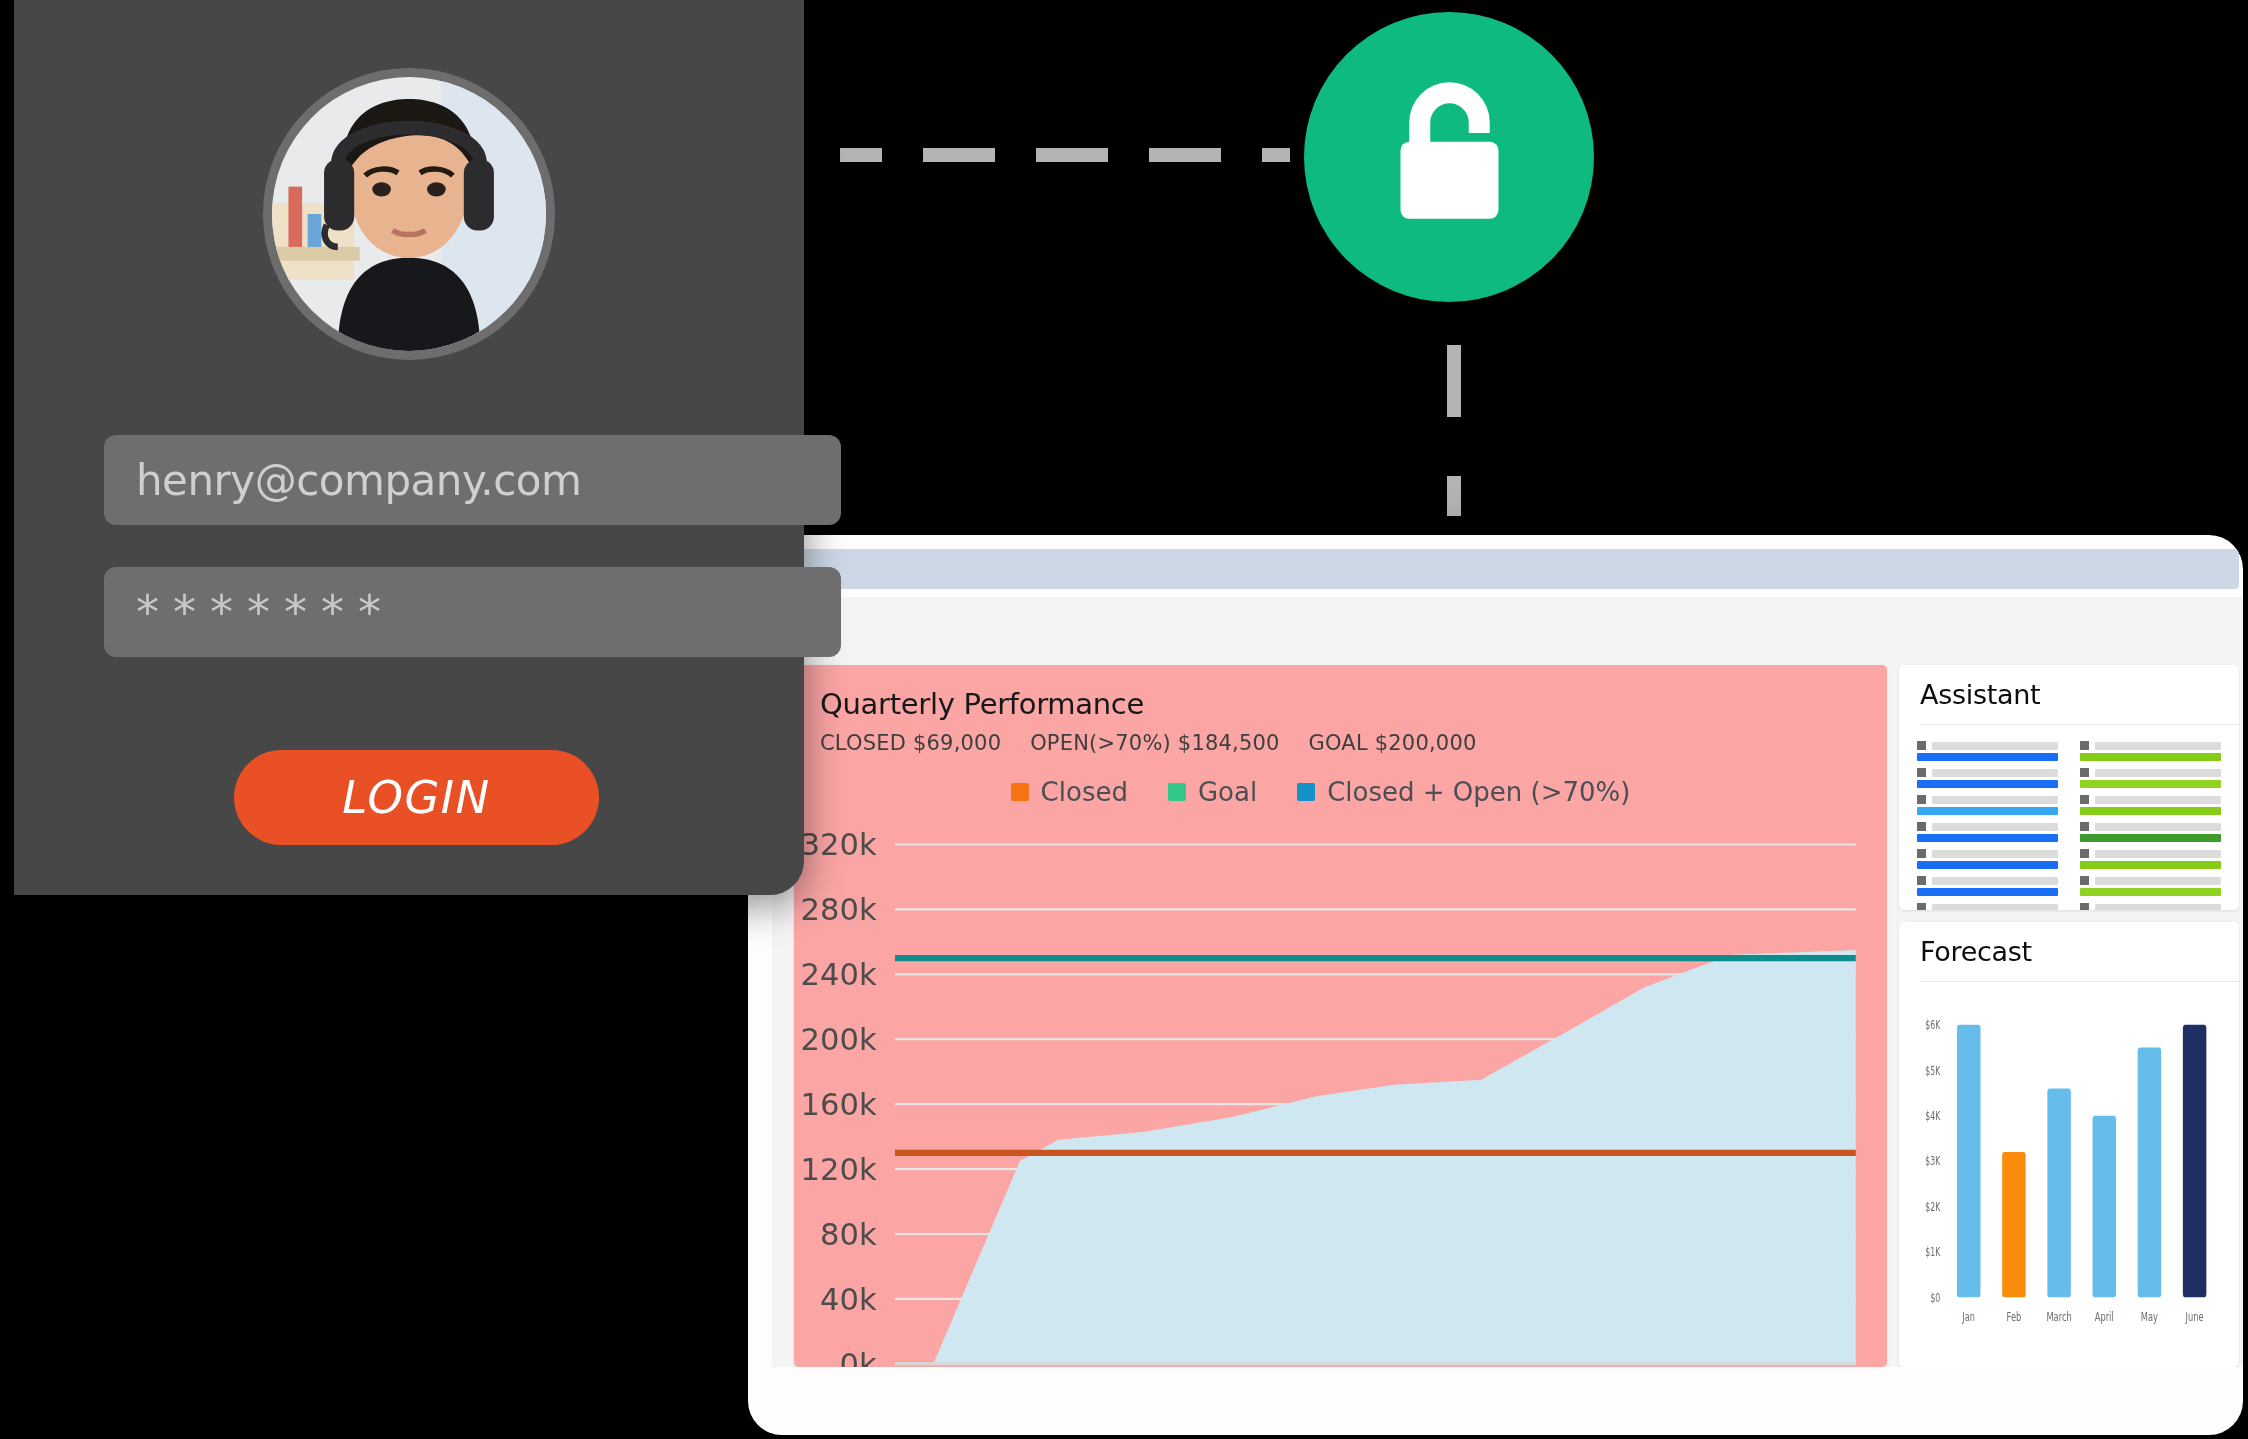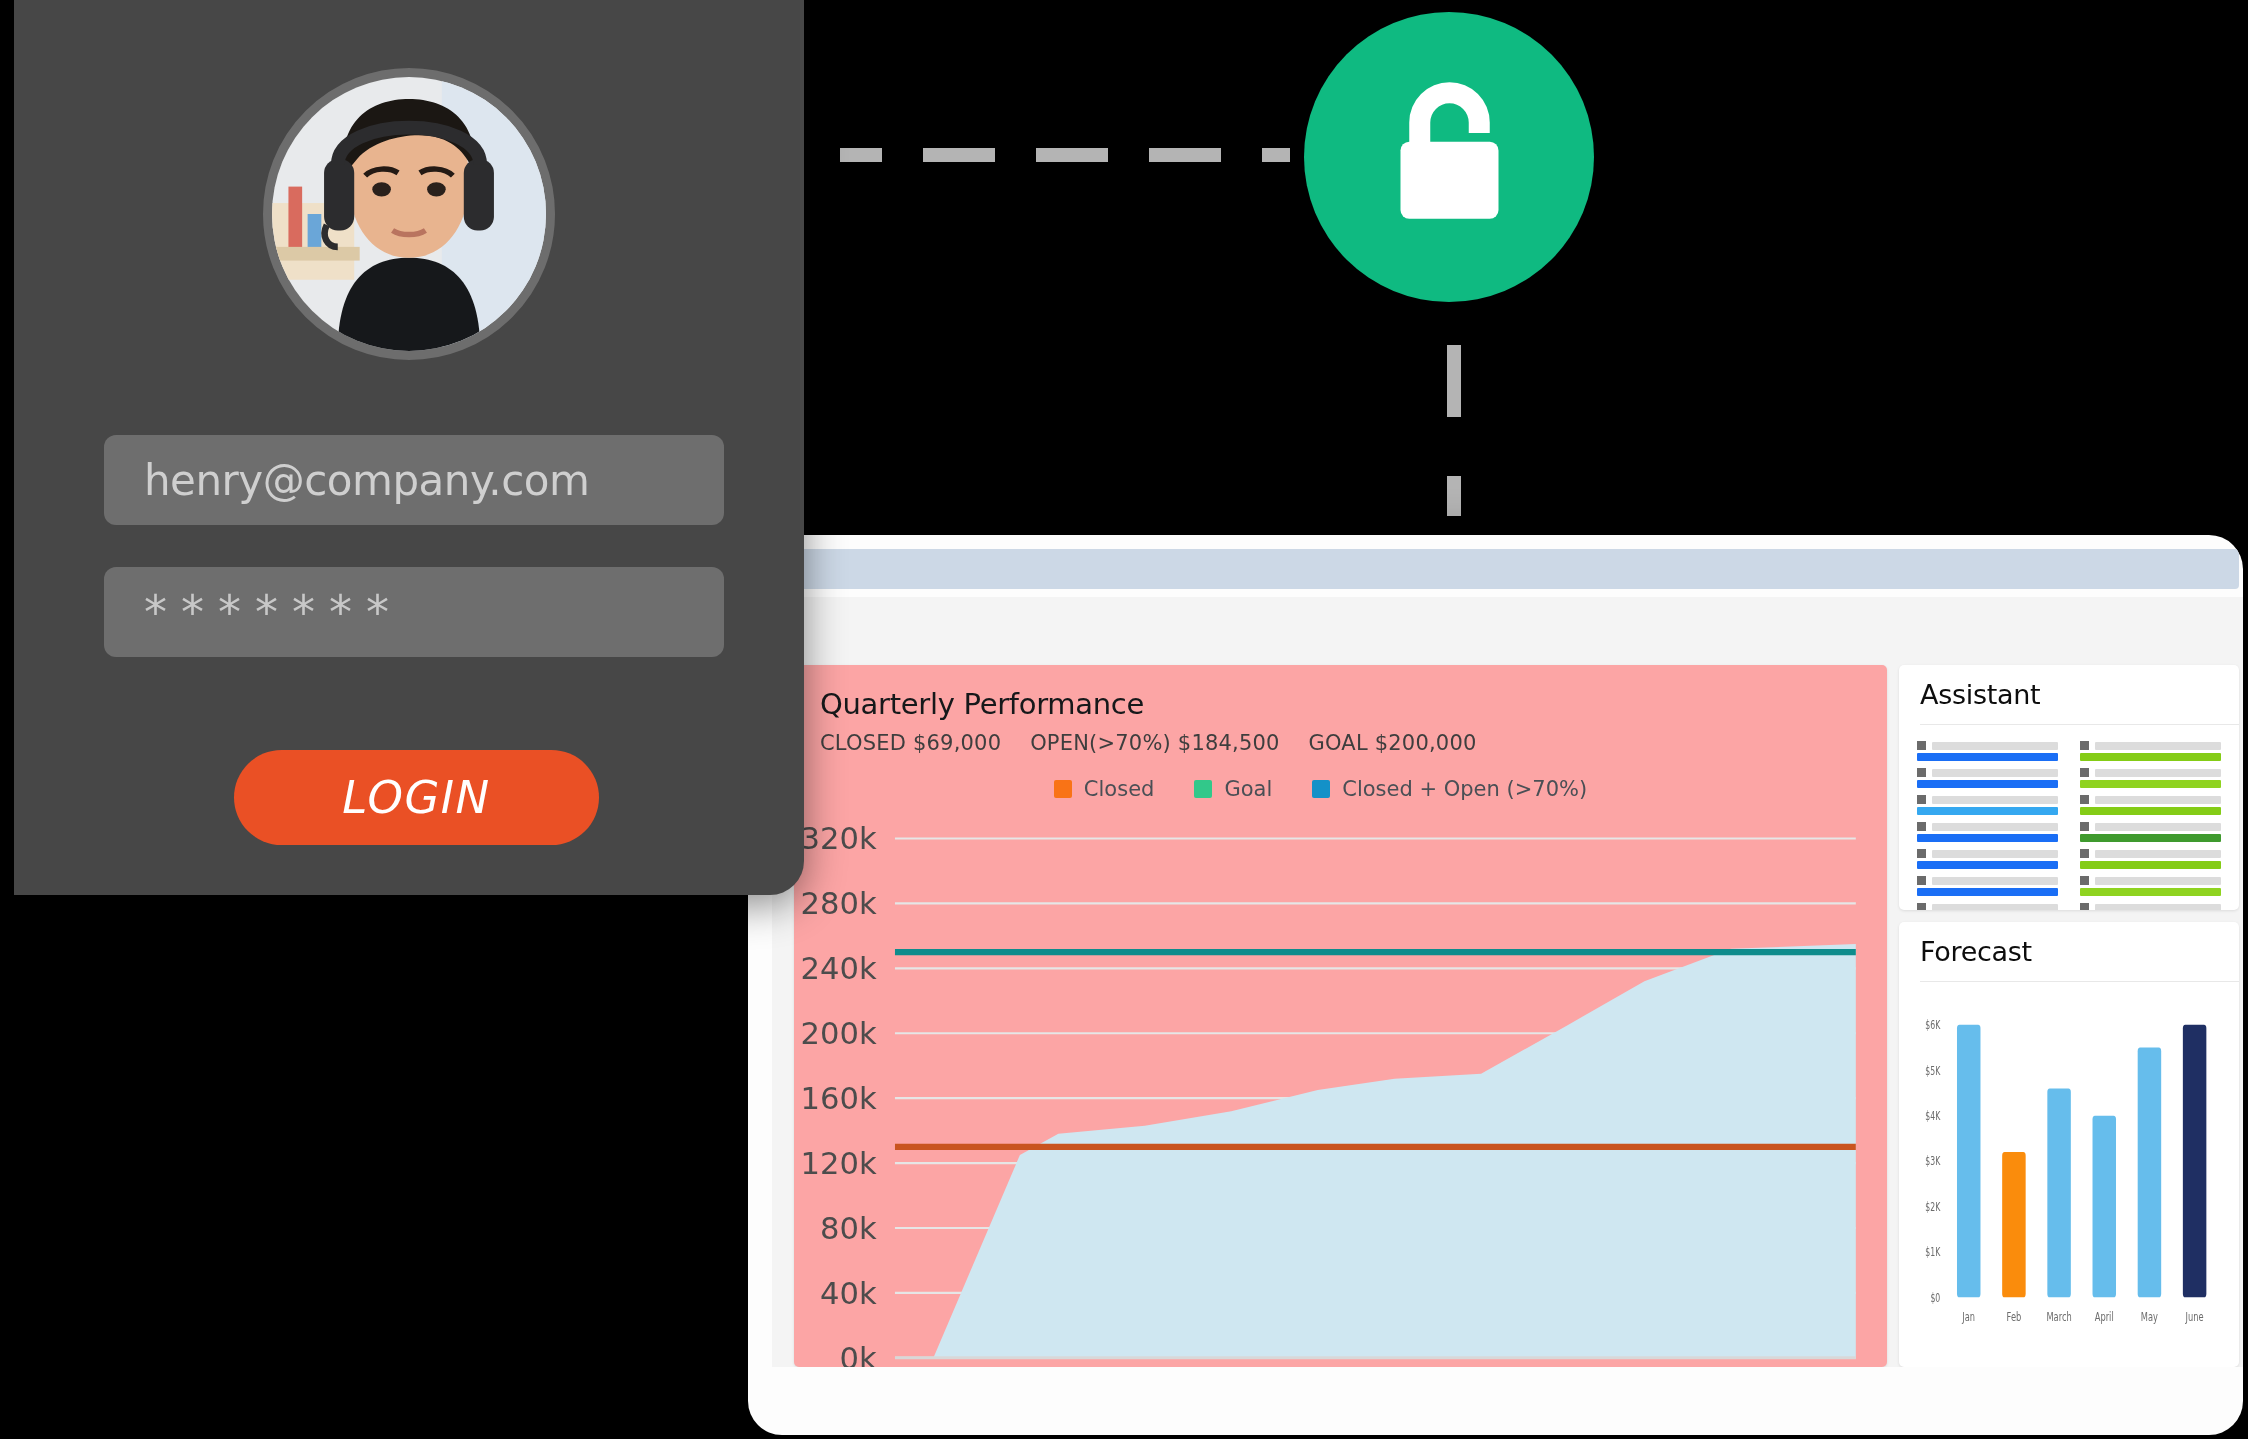--- a/index.html
+++ b/index.html
@@ -44,21 +44,21 @@
     box-shadow:0 1px 3px rgba(0,0,0,.10);display:flex;flex-direction:column;min-width:0;}
   #perf-head{padding:22px 26px 10px 26px;}
   #perf-title{font-size:29px;color:#16181a;font-weight:400;
     font-family:"DejaVu Sans",sans-serif;letter-spacing:-.3px;}
   #perf-stats{margin-top:10px;font-size:21px;color:#3e3e3e;letter-spacing:.2px;
     font-family:"DejaVu Sans",sans-serif;}
   #perf-stats span{margin-right:22px;white-space:nowrap;}
 
   #legend{display:flex;justify-content:center;gap:40px;align-items:center;
     margin:12px 0 6px 0;padding-right:40px;}
-  .lg{display:flex;align-items:center;gap:12px;font-size:21px;color:#4a4f55;
+  .lg{display:flex;align-items:center;gap:12px;font-size:26px;color:#4a4f55;
       font-family:"DejaVu Sans",sans-serif;}
   .lg i{width:18px;height:18px;display:block;border-radius:2px;}
 
   #chart-wrap{position:relative;flex:1 1 auto;margin:0 22px 0 0;}
   #chart-svg{display:block;width:100%;height:100%;}
 
   
   #right-col{width:340px;flex:0 0 340px;display:flex;flex-direction:column;gap:12px;
     padding-right:0;}
   .panel{background:#fff;border-radius:5px;box-shadow:0 1px 3px rgba(0,0,0,.10);
@@ -77,22 +77,22 @@
   #forecast-panel{flex:1 1 auto;}
   #forecast-body{flex:1;position:relative;padding:10px 14px 8px 14px;}
   #forecast-svg{display:block;width:100%;height:100%;}
 
   
   #login-card{position:absolute;left:14px;top:0px;width:790px;height:895px;
     background:#474747;border-radius:0 0 34px 0;box-shadow:0 10px 40px rgba(0,0,0,.45);}
   #avatar{position:absolute;left:249px;top:68px;width:292px;height:292px;border-radius:50%;
     background:#777;border:9px solid #6d6d6d;box-sizing:border-box;overflow:hidden;}
   #avatar svg{width:100%;height:100%;display:block;}
-  .field{position:absolute;left:90px;width:620px;height:90px;background:#6e6e6e;
-    border-radius:12px;display:flex;align-items:center;padding:0 40px;box-sizing:border-box;}
+  .field{position:absolute;left:90px;width:737px;height:90px;background:#6e6e6e;
+    border-radius:12px;display:flex;align-items:center;padding:0 32px;box-sizing:border-box;}
   #email-field{top:435px;}
   #password-field{top:567px;}
   #email-value{font-size:42px;color:#cfcfcf;font-family:"DejaVu Sans",sans-serif;letter-spacing:-.5px;}
   #password-value{font-size:46px;color:#c8c8c8;letter-spacing:14px;font-family:"DejaVu Sans",sans-serif;
     line-height:1;}
   #login-button{position:absolute;left:220px;top:750px;width:365px;height:95px;
     background:#ea5025;border-radius:48px;display:flex;align-items:center;justify-content:center;
     cursor:pointer;}
   #login-label{color:#fff;font-size:45px;letter-spacing:1.5px;font-family:"DejaVu Sans",sans-serif;font-style:italic;}
 </style>

